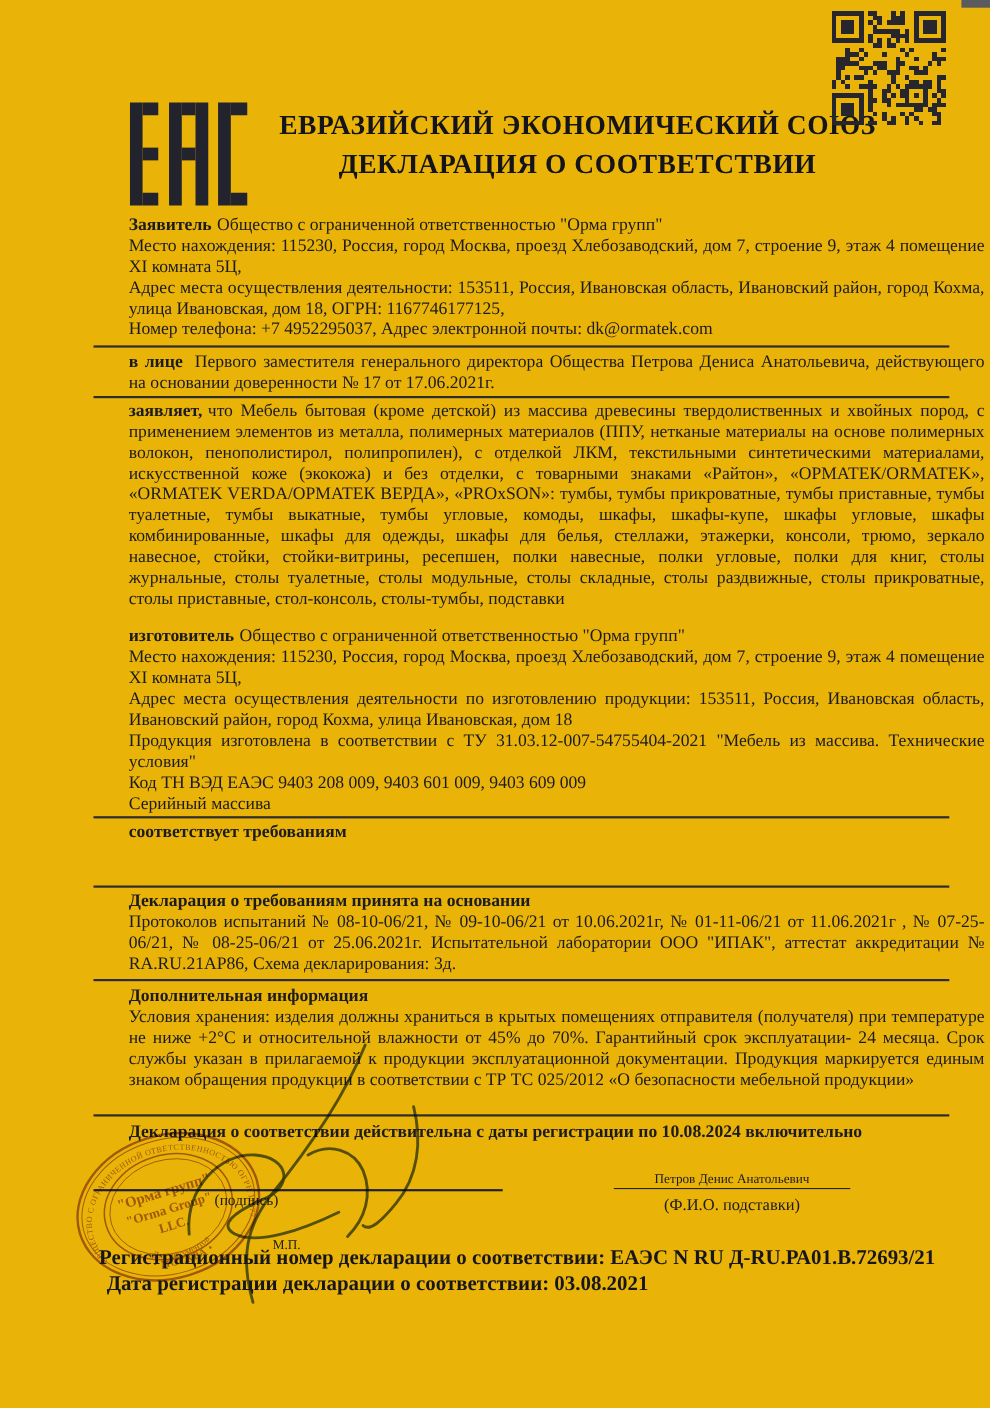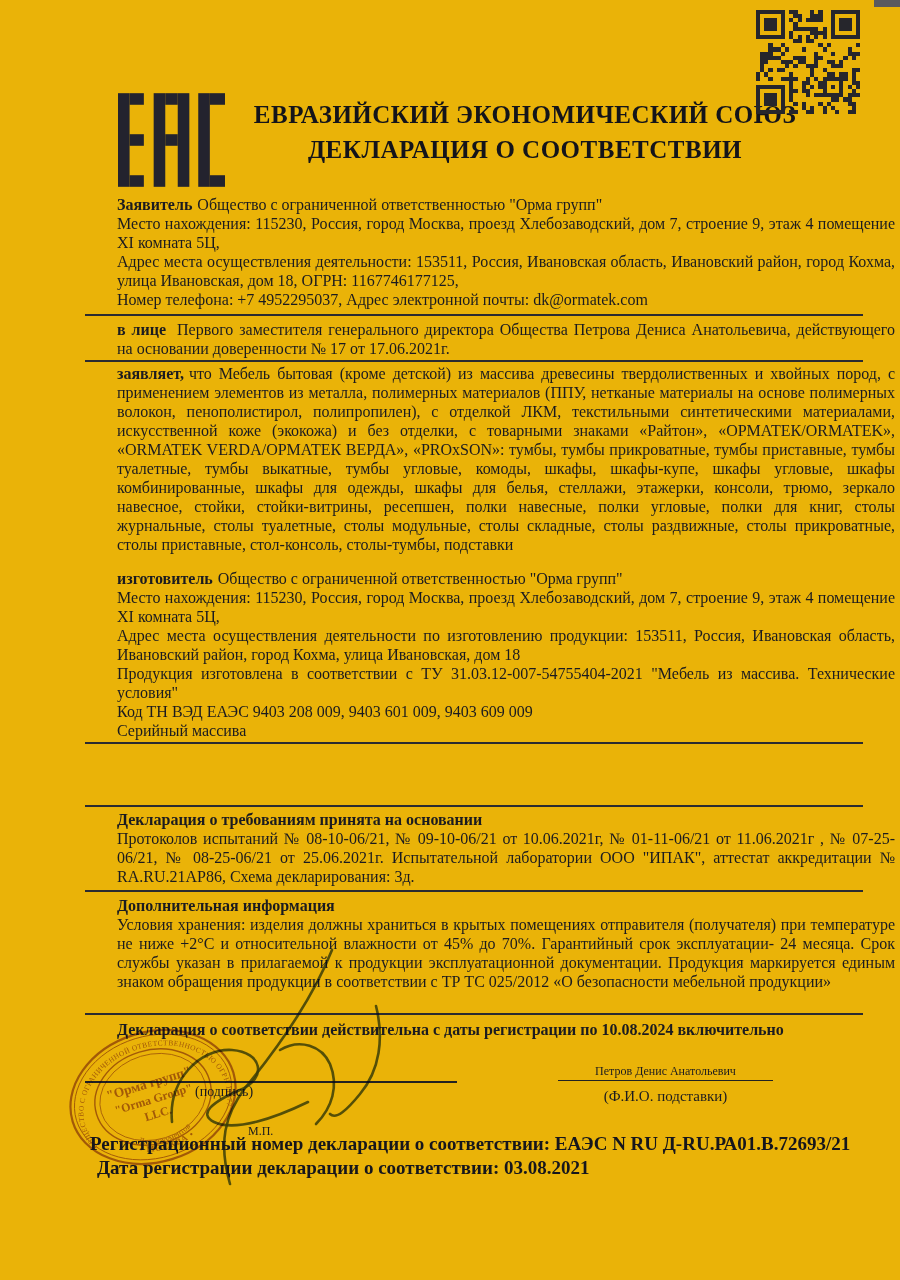--- a/index.html
+++ b/index.html
@@ -367,20 +367,21 @@
     <p class="just"><b class="lbl">изготовитель</b><span>Общество с ограниченной ответственностью "Орма групп"</span></p>
     <p class="just">Место нахождения: 115230, Россия, город Москва, проезд Хлебозаводский, дом 7, строение 9, этаж 4 помещение XI комната 5Ц,</p>
     <p class="just">Адрес места осуществления деятельности по изготовлению продукции: 153511, Россия, Ивановская область, Ивановский район, город Кохма, улица Ивановская, дом 18</p>
     <p class="just">Продукция изготовлена в соответствии с ТУ 31.03.12-007-54755404-2021 "Мебель из массива. Технические условия"</p>
     <p>Код ТН ВЭД ЕАЭС  9403 208 009, 9403 601 009, 9403 609 009</p>
     <p>Серийный массива</p>
   </div>
   <div class="rule" style="top:742px"></div>
 
   <div class="sec" style="top:747px">
+    <p class="bold-line">соответствует требованиям</p>
   </div>
   <div class="rule" style="top:805px"></div>
 
   <div class="sec" style="top:810px">
     <p class="bold-line">Декларация о требованиям принята на основании</p>
     <p class="just">Протоколов испытаний № 08-10-06/21, № 09-10-06/21 от 10.06.2021г, № 01-11-06/21 от 11.06.2021г , № 07-25-06/21, № 08-25-06/21 от 25.06.2021г. Испытательной лаборатории ООО "ИПАК", аттестат аккредитации № RA.RU.21АР86, Схема декларирования: 3д.</p>
   </div>
   <div class="rule" style="top:890px"></div>
 
   <div class="sec" style="top:896px">

